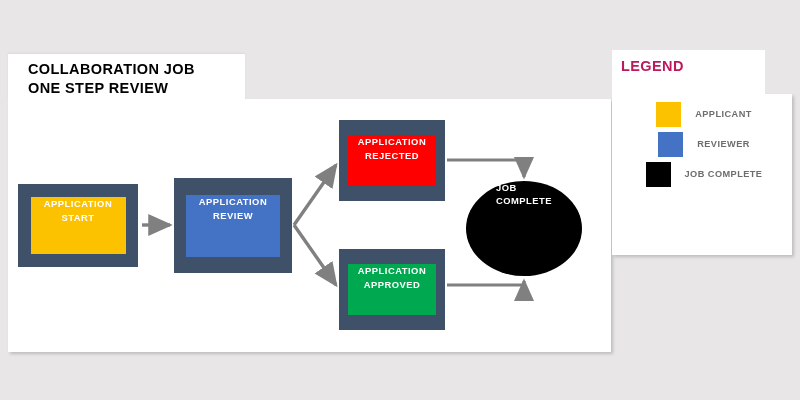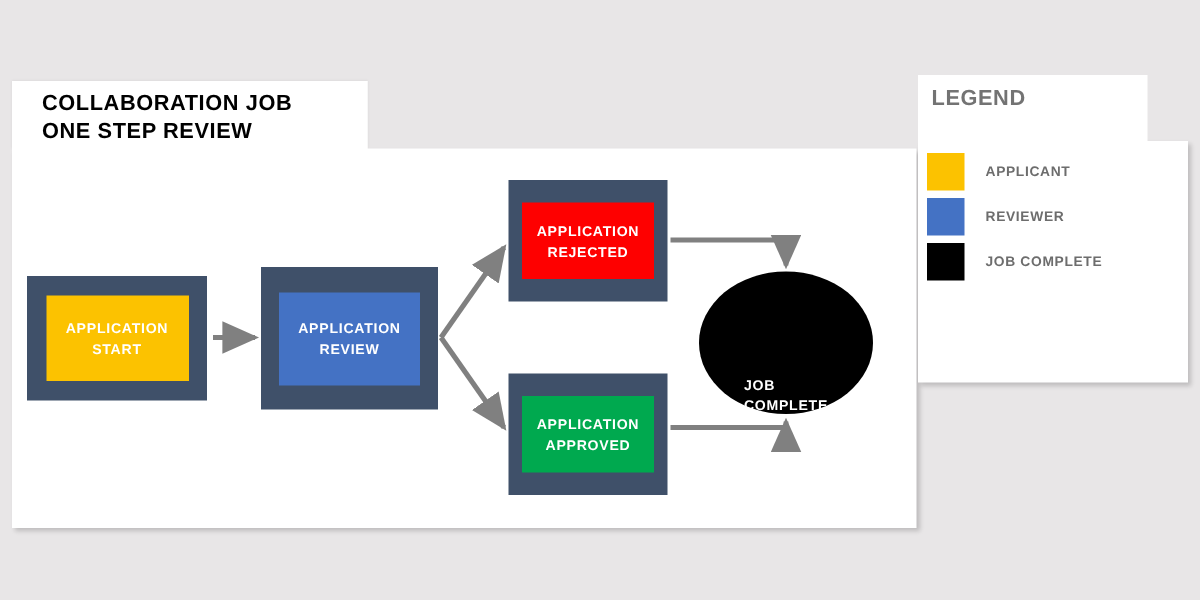--- a/index.html
+++ b/index.html
@@ -80,35 +80,36 @@
     top: 94px;
     width: 180px;
     height: 161px;
     background: #ffffff;
     box-shadow: 2px 2px 3px rgba(0,0,0,0.18);
   }
   .legend-title {
     position: absolute;
     left: 621px;
     top: 58px;
-    color: #737373;
+    color: #be185d;
     font-size: 14.5px;
     font-weight: bold;
     letter-spacing: 0.4px;
   }
   .legend-list {
     position: absolute;
     left: 618px;
     top: 99px;
     width: 172px;
   }
   .legend-row {
     display: flex;
     align-items: center;
     height: 30px;
+    justify-content: center;
   }
   .legend-swatch {
     width: 25px;
     height: 25px;
     flex: 0 0 25px;
   }
   .legend-label {
     margin-left: 14px;
     font-size: 9.2px;
     font-weight: bold;
@@ -122,21 +123,20 @@
     position: absolute;
     background: #3f5069;
     display: flex;
     align-items: center;
     justify-content: center;
   }
   .node-inner {
     display: flex;
     flex-direction: column;
     align-items: center;
-    justify-content: center;
     text-align: center;
   }
   .node-label {
     color: #ffffff;
     font-size: 9.4px;
     font-weight: bold;
     letter-spacing: 0.5px;
     line-height: 14px;
     white-space: pre-line;
   }
@@ -155,21 +155,21 @@
 
   #node-complete {
     position: absolute;
     left: 466px;
     top: 181px;
     width: 116px;
     height: 95px;
     background: #000000;
     border-radius: 50%;
     display: flex;
-    align-items: flex-end;
+    align-items: flex-start;
     justify-content: center;
   }
   #node-complete .node-label { line-height: 13px; }
 
   
   #connectors {
     position: absolute;
     left: 0;
     top: 0;
     width: 800px;

